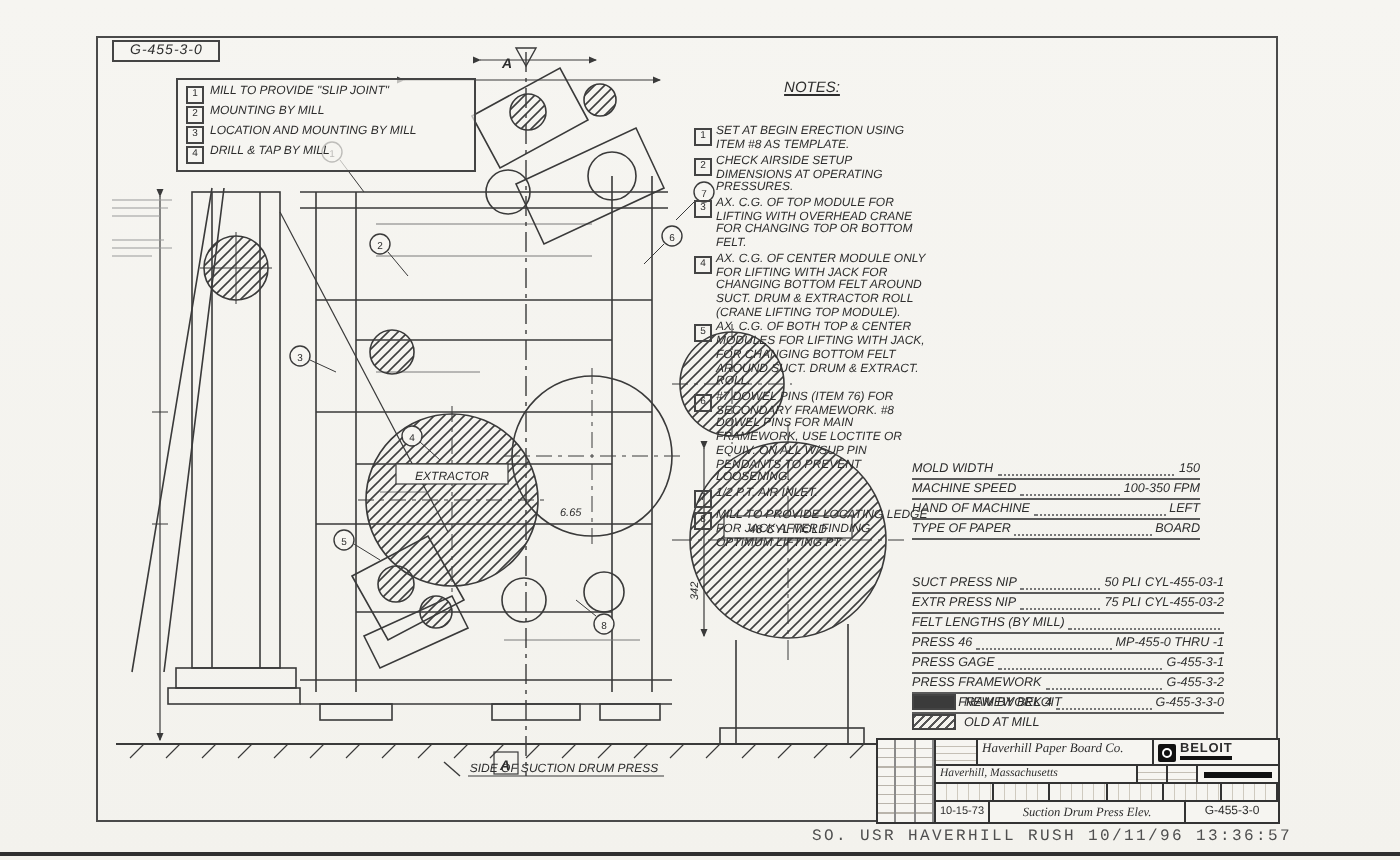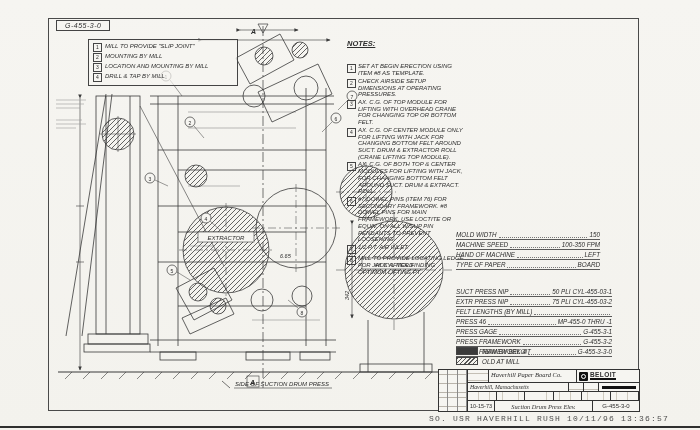--- a/index.html
+++ b/index.html
@@ -13,21 +13,21 @@
     font-size:7px;font-style:italic;padding:1px 8px;letter-spacing:.5px;}
   
   .legend-box{position:absolute;left:88px;top:39px;width:140px;border:1px solid #444;
     padding:3px 4px 2px 4px;font-size:6px;font-style:italic;line-height:1.15;background:rgba(246,245,241,.7);}
   .legend-row{display:flex;gap:3px;align-items:flex-start;margin-bottom:1px;}
   .numbox{min-width:7px;height:7px;border:1px solid #444;font-size:5px;font-style:normal;
     display:flex;align-items:center;justify-content:center;flex:0 0 auto;}
   
   .notes{position:absolute;left:347px;top:40px;width:118px;font-size:6px;font-style:italic;
     line-height:1.12;color:#2e2e2e;}
-  .notes-title{font-size:7.5px;font-weight:bold;text-decoration:underline;margin-bottom:15px;font-style:italic;}
+  .notes-title{font-size:7.5px;font-weight:normal;text-decoration:underline;margin-bottom:15px;font-style:italic;text-align:center;}
   .note{display:flex;gap:2px;margin-bottom:1px;}
   .note .numbox{margin-top:1px;}
   
   .spec-table{position:absolute;left:456px;width:144px;font-size:6.3px;font-style:italic;}
   .machine-table{top:231px;}
   .press-table{top:288px;width:156px;}
   .srow{display:flex;align-items:flex-end;border-bottom:1px solid #5a5a5a;padding:0 0 1px 0;margin-bottom:1px;}
   .srow .lbl{white-space:nowrap;}
   .srow .leader{flex:1;border-bottom:1px dotted #777;margin:0 2px;height:6px;}
   .srow .mid{white-space:nowrap;margin-right:2px;}
@@ -67,21 +67,21 @@
   .tb-r3 .c{flex:1;border-right:1px solid #333;
     background:repeating-linear-gradient(to right,transparent 0 5px,#cfcabf 5px 5.5px);}
   .tb-r4{flex:1;display:flex;align-items:center;font-size:6px;}
   .tb-date{width:26px;border-right:1px solid #333;text-align:center;align-self:stretch;
     display:flex;align-items:center;justify-content:center;font-size:5.5px;}
   .tb-title{flex:1;text-align:center;font-family:"Liberation Serif","DejaVu Serif",serif;
     font-style:italic;font-size:6.3px;white-space:nowrap;overflow:hidden;}
   .tb-no{width:46px;border-left:1px solid #333;text-align:center;align-self:stretch;
     display:flex;align-items:center;justify-content:center;font-size:6px;}
   
-  .footer-text{position:absolute;left:405px;top:414px;font-family:"Liberation Mono","DejaVu Sans Mono",monospace;
+  .footer-text{position:absolute;left:382px;top:414px;font-family:"Liberation Mono","DejaVu Sans Mono",monospace;
     font-size:8px;color:#4f4f4f;letter-spacing:1.2px;white-space:nowrap;padding-left:24px;}
   .bottom-rule{position:absolute;left:0;top:426px;width:700px;height:2px;background:#2f2f2f;}
   svg{position:absolute;left:0;top:0;}
   svg text{font-family:"Liberation Sans","DejaVu Sans",sans-serif;}
 </style>
 </head>
 <body>
 
 <div class="sheet-border"></div>
 

